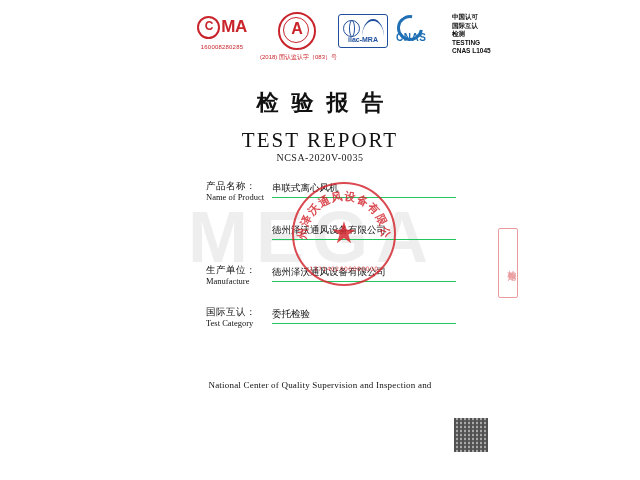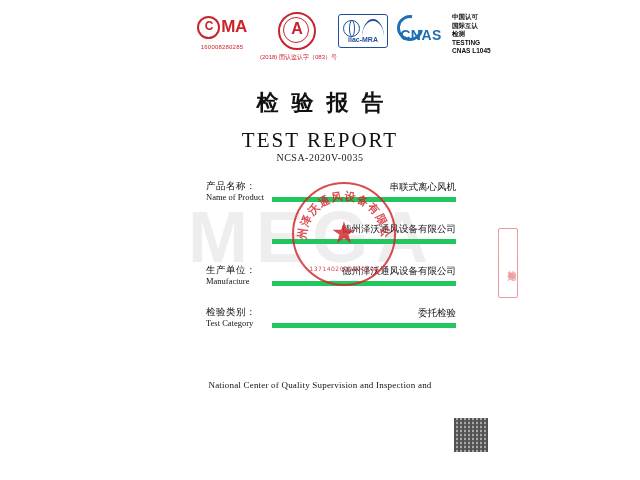--- a/index.html
+++ b/index.html
@@ -162,25 +162,25 @@
     width: 20px; height: 20px;
     border: 3px solid #1f6fb5;
     border-right-color: transparent;
     border-radius: 50%;
     transform: rotate(-35deg);
   }
   .cnas-text {
     position: absolute;
     left: 0; right: 0; bottom: 3px;
     font-family: "Liberation Sans", sans-serif;
-    font-size: 14px;
+    font-size: 10px;
     font-weight: bold;
     letter-spacing: 0.5px;
     color: #1f6fb5;
-    text-align: center;
+    text-align: left;
   }
 
   
   .cnas-info {
     width: 74px;
     text-align: left;
     font-family: "Liberation Sans", sans-serif;
     font-size: 6.5px;
     line-height: 8.6px;
     font-weight: bold;
@@ -268,23 +268,23 @@
     font-size: 8.5px;
     color: #111;
     line-height: 11px;
   }
   .field-value {
     position: absolute;
     left: 66px;
     right: 0;
     top: 0;
     height: 17px;
-    border-bottom: 5px solid #22c55e;
-    text-align: right;
-    font-family: Liberation Mono, monospace;
+    border-bottom: 1px solid #22c55e;
+    text-align: left;
+    font-family: Liberation Serif, serif;
     font-size: 9.5px;
     color: #111;
     line-height: 16px;
     white-space: nowrap;
     overflow: hidden;
   }
 
   
   .seal {
     position: absolute;
@@ -458,21 +458,21 @@
     <div class="field-row">
       <div class="field-label">
         <span class="cn">生产单位：</span>
         <span class="en">Manufacture</span>
       </div>
       <div class="field-value">德州泽沃通风设备有限公司</div>
     </div>
 
     <div class="field-row">
       <div class="field-label">
-        <span class="cn">检验类别：</span>
+        <span class="cn">国际互认：</span>
         <span class="en">Test Category</span>
       </div>
       <div class="field-value">委托检验</div>
     </div>
   </div>
 
   <div class="seal">
     <svg class="arc-text" viewBox="0 0 100 100">
       <defs>
         <path id="sealArc" d="M 12,54 A 38,38 0 0 1 88,54"></path>

